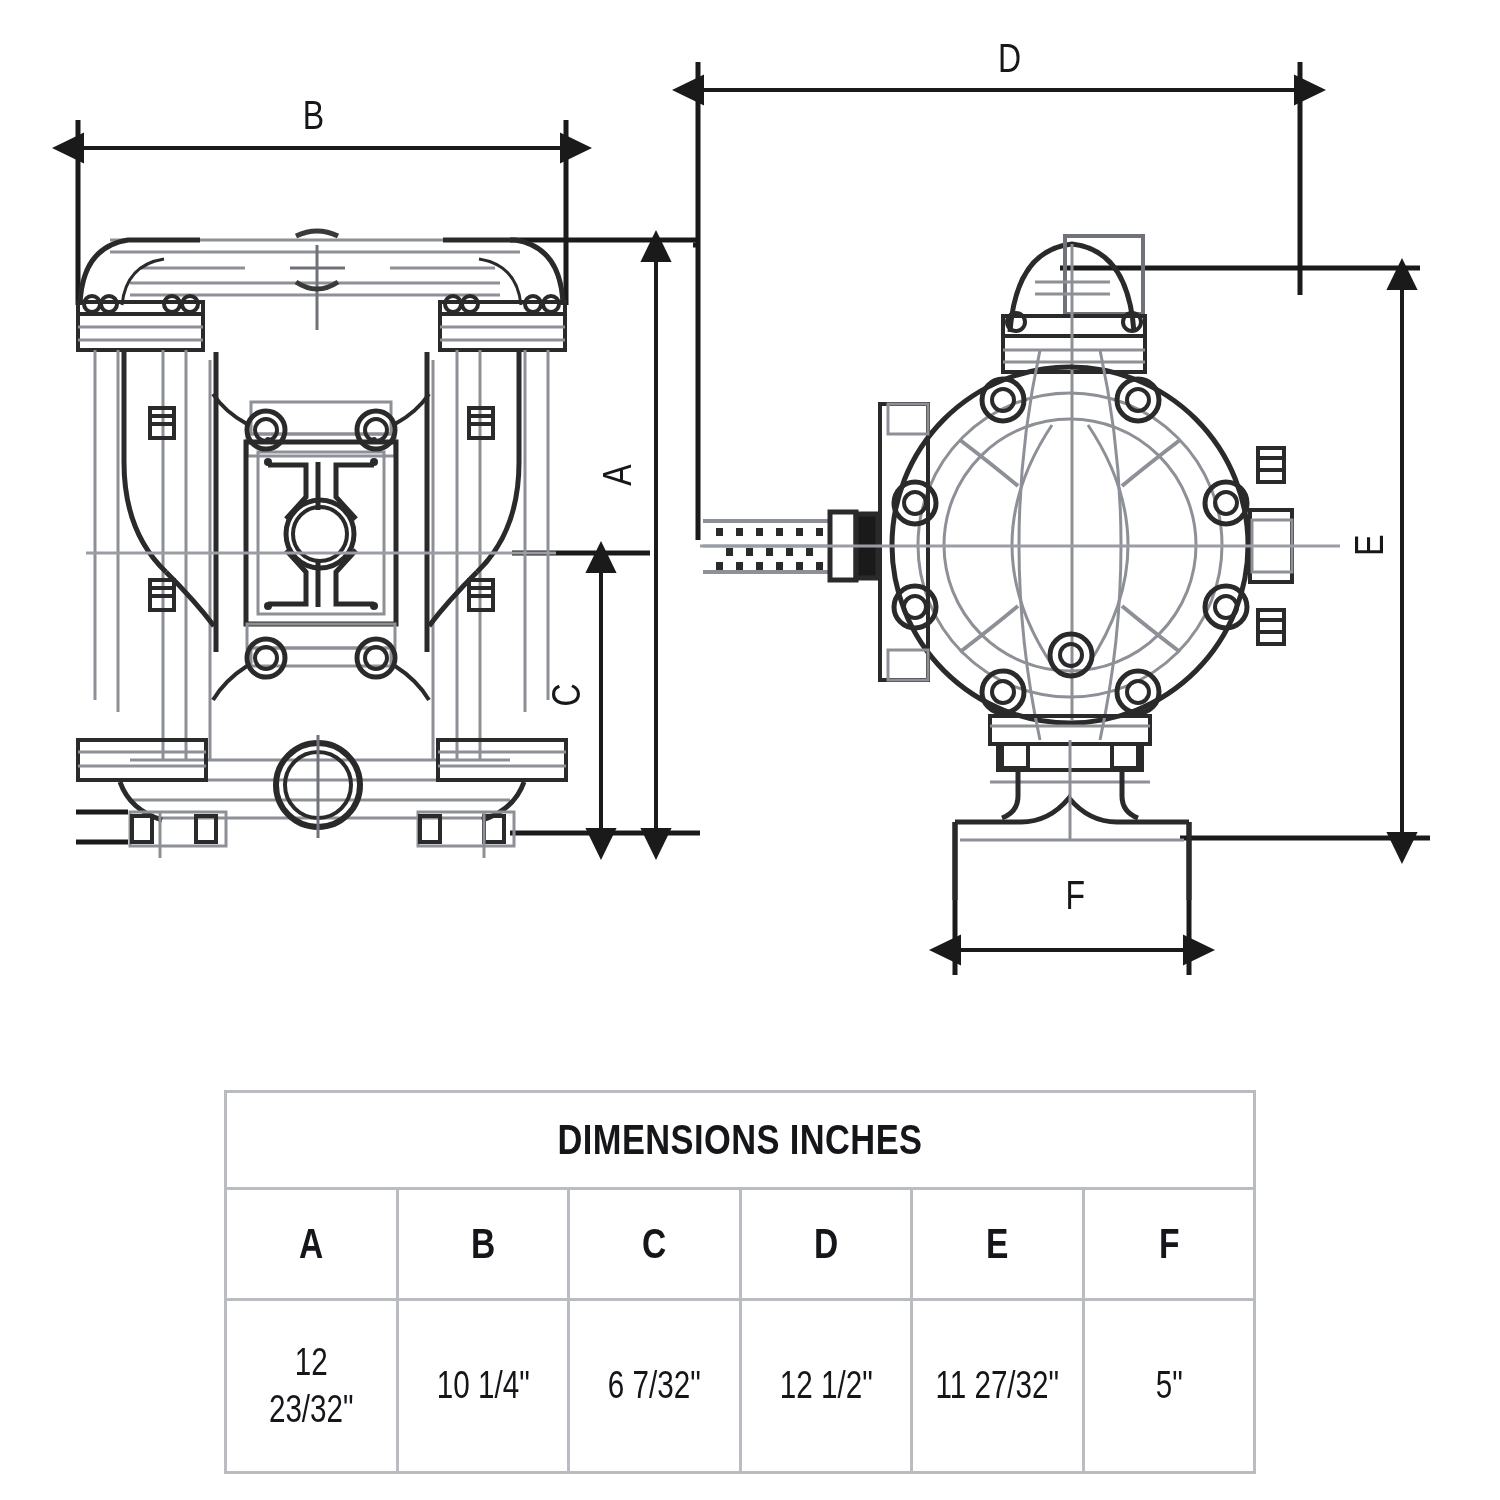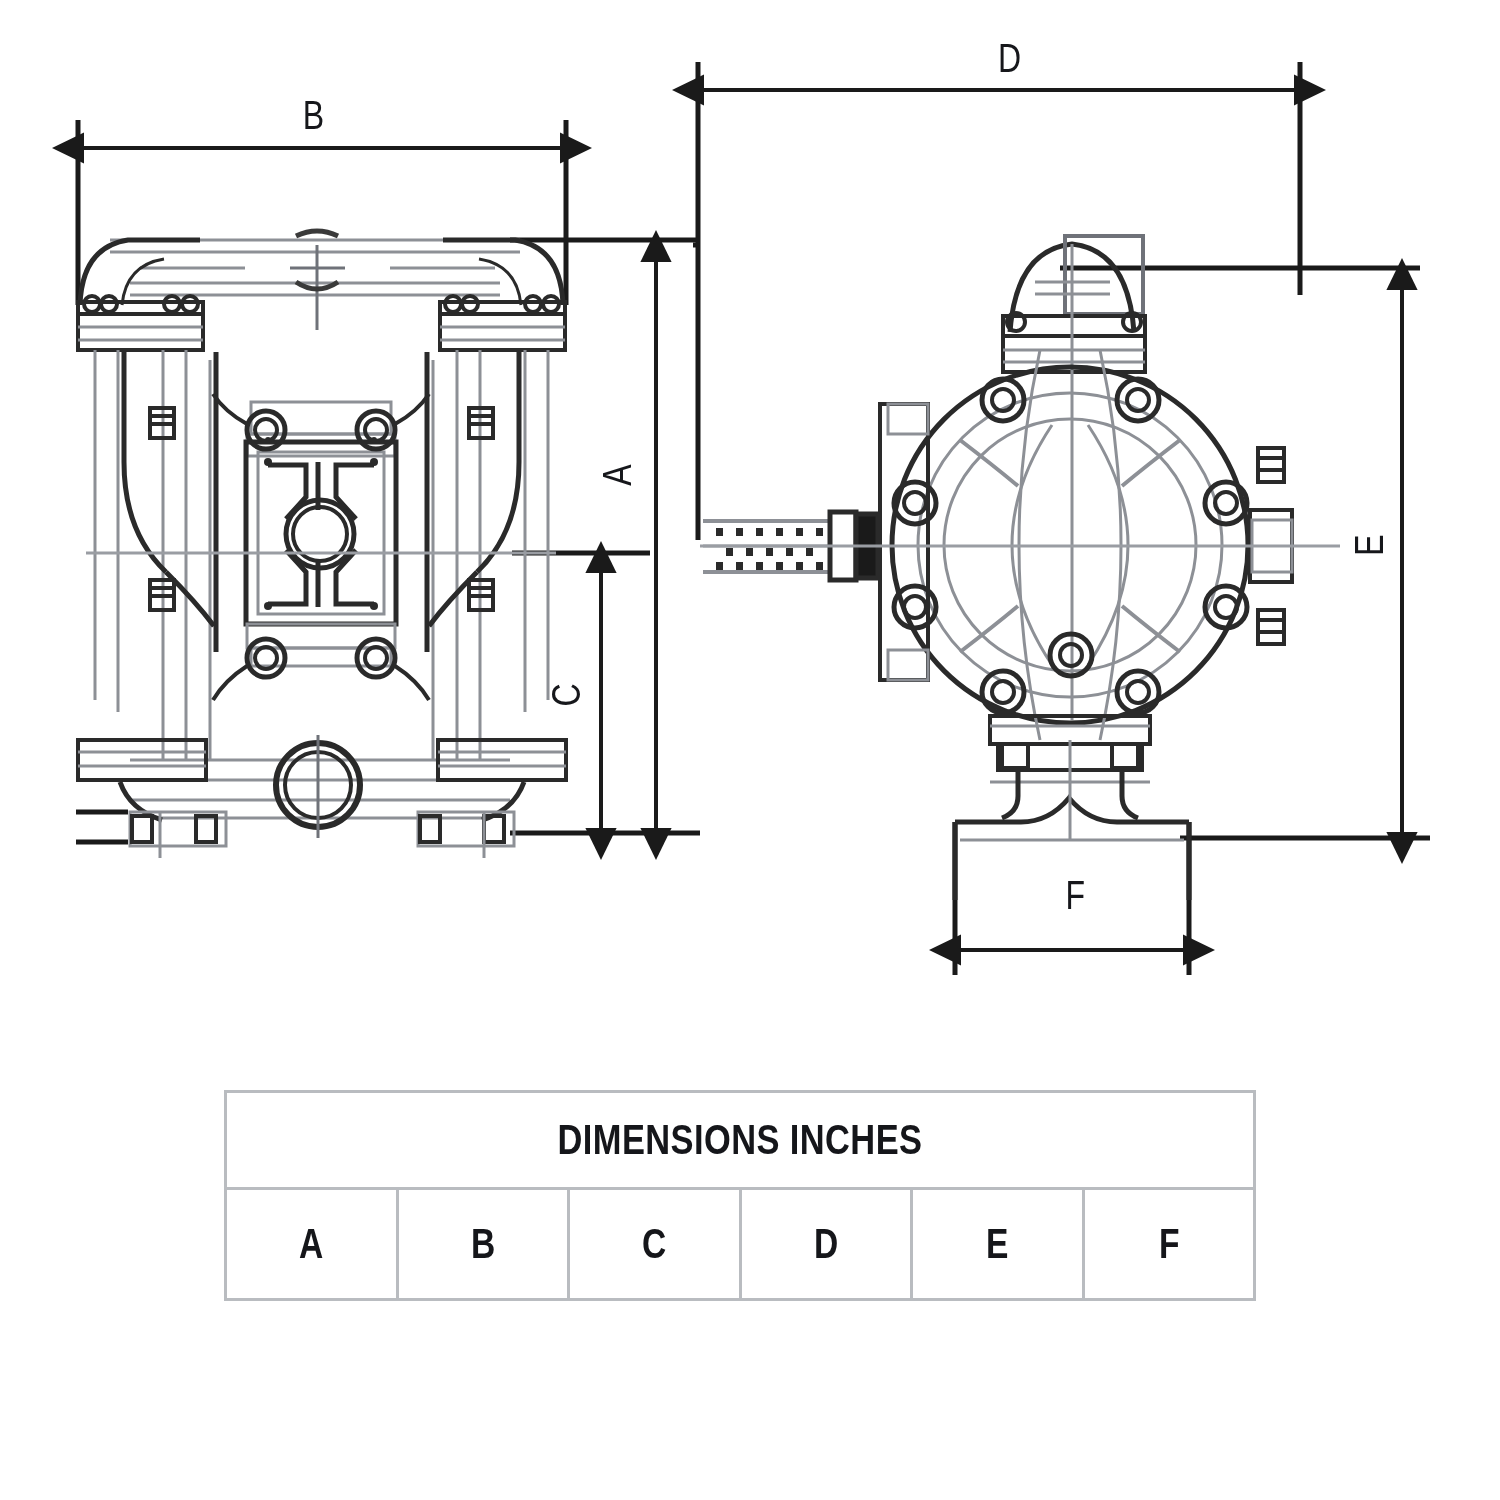--- a/index.html
+++ b/index.html
@@ -531,17 +531,38 @@
           <td class="dim-head">
               <span class="head-inner">D</span>
             </td>
           <td class="dim-head">
               <span class="head-inner">E</span>
             </td>
           <td class="dim-head">
               <span class="head-inner">F</span>
             </td>
         </tr>
+        <tr>
+          <td class="dim-val">
+              <span class="cell-inner">12
+23/32"</span>
+            </td>
+          <td class="dim-val">
+              <span class="cell-inner">10 1/4"</span>
+            </td>
+          <td class="dim-val">
+              <span class="cell-inner">6 7/32"</span>
+            </td>
+          <td class="dim-val">
+              <span class="cell-inner">12 1/2"</span>
+            </td>
+          <td class="dim-val">
+              <span class="cell-inner">11 27/32"</span>
+            </td>
+          <td class="dim-val">
+              <span class="cell-inner">5"</span>
+            </td>
+        </tr>
       </tbody>
     </table>
   </div>
 
 </div>
 
 </body></html>

